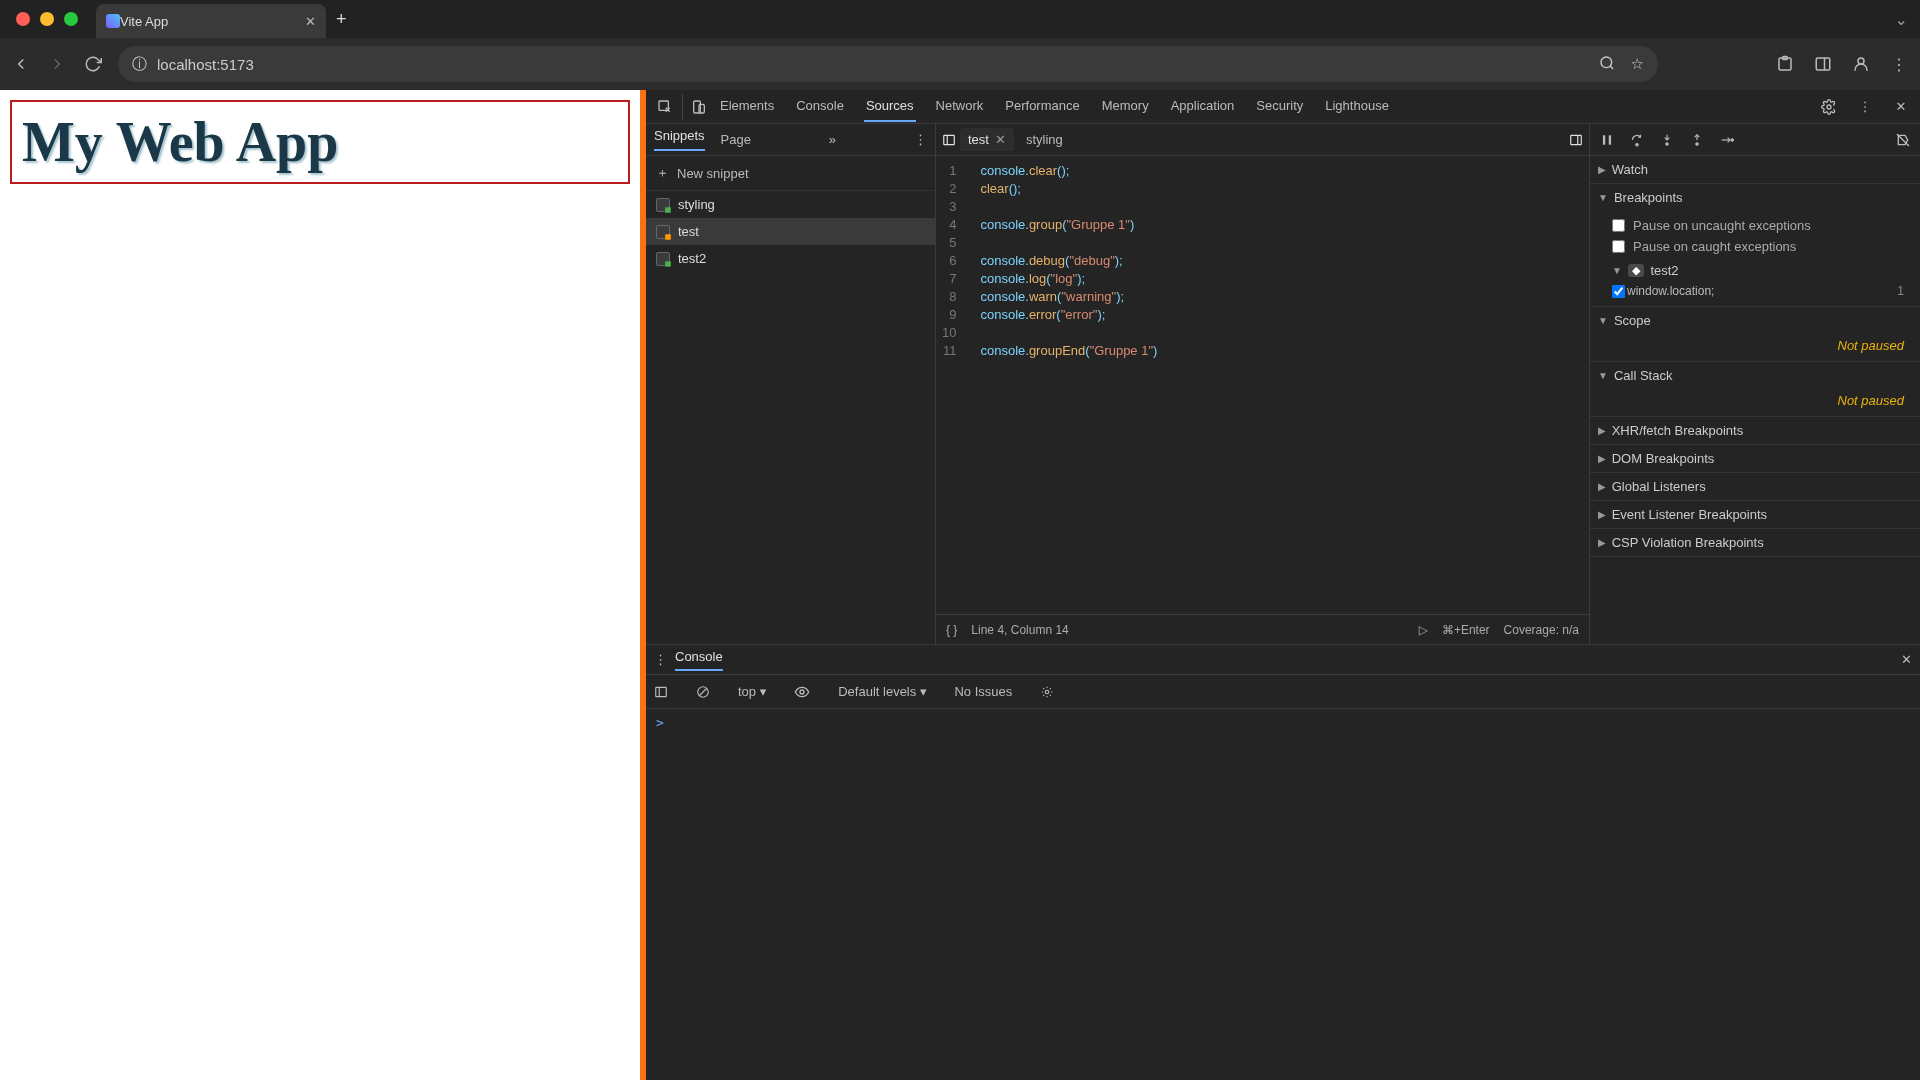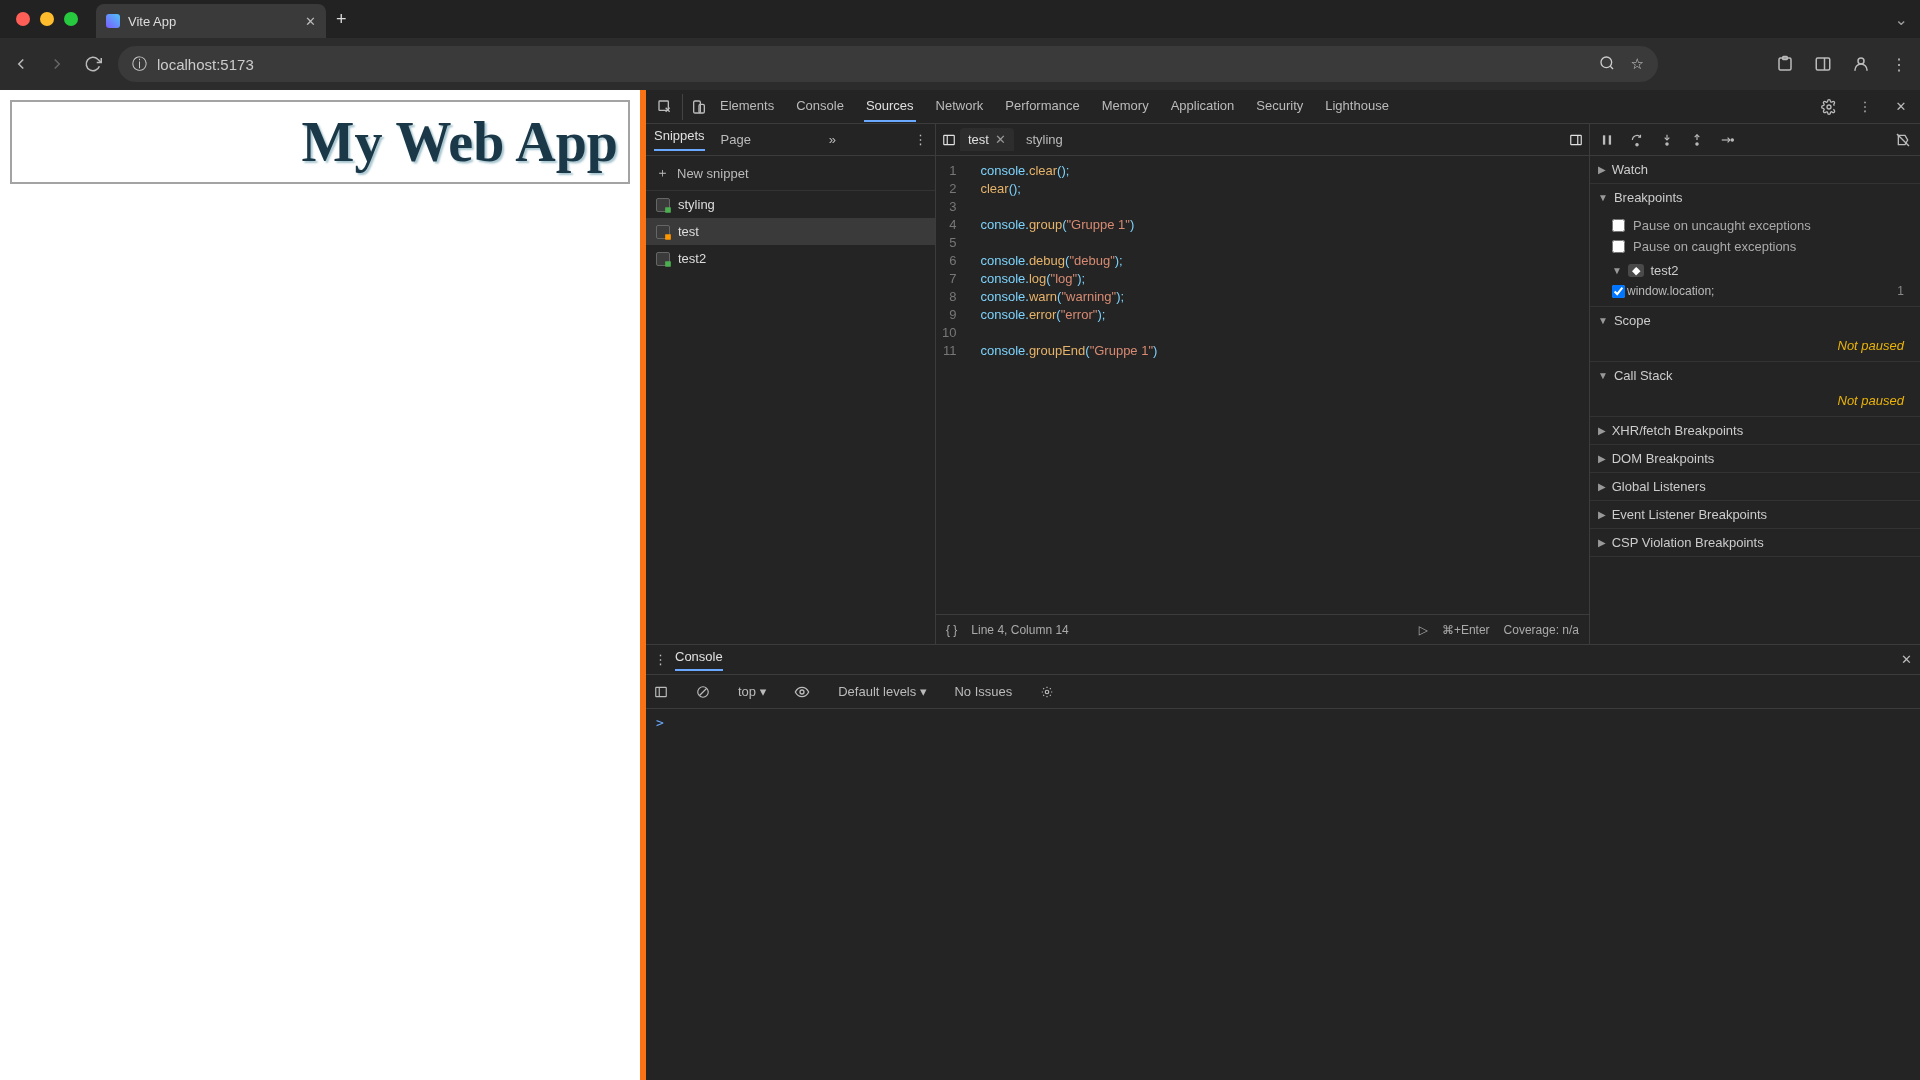--- a/index.html
+++ b/index.html
@@ -6,35 +6,35 @@
   body { background: #1e1e1e; color: #e0e0e0; width: 1920px; height: 1080px; overflow: hidden; }
 
   
   .browser-chrome { background: #2c2c2c; height: 90px; display: flex; flex-direction: column; }
   .tab-bar { height: 38px; display: flex; align-items: center; padding-left: 10px; background: #222; }
   .traffic-lights { display: flex; gap: 10px; margin-right: 18px; margin-left: 6px; }
   .tl { width: 14px; height: 14px; border-radius: 50%; }
   .tl.red { background: #ff5f56; }
   .tl.yellow { background: #ffbd2e; }
   .tl.green { background: #27c93f; }
-  .browser-tab { background: #3a3a3a; height: 34px; width: 230px; margin-top: 4px; border-radius: 8px 8px 0 0; display: flex; align-items: center; padding: 0 10px; gap: 8px; font-size: 13px; color: #ddd; }
+  .browser-tab { background: #3a3a3a; height: 34px; width: 230px; margin-top: 4px; border-radius: 8px 8px 0 0; display: flex; align-items: center; padding: 0 10px; font-size: 13px; color: #ddd; }
   .browser-tab .favicon { width: 14px; height: 14px; background: linear-gradient(45deg,#7b5cff,#4fc3f7); border-radius: 3px; }
   .browser-tab .close { margin-left: auto; color: #bbb; cursor: pointer; }
   .new-tab-btn { color: #ddd; font-size: 18px; margin-left: 10px; cursor: pointer; }
   .nav-bar { height: 52px; display: flex; align-items: center; padding: 0 10px; gap: 14px; background: #2c2c2c; }
   .nav-icon { width: 22px; height: 22px; display: flex; align-items: center; justify-content: center; color: #bbb; cursor: pointer; }
   .nav-icon.dim { color: #666; }
   .addr { flex: 0 0 auto; width: 1540px; background: #3a3a3a; height: 36px; border-radius: 18px; display: flex; align-items: center; padding: 0 14px; color: #ccc; font-size: 15px; gap: 10px; }
   .addr .actions { margin-left: auto; display: flex; gap: 16px; }
   .right-chrome { display: flex; gap: 16px; margin-left: auto; }
 
   
   .workspace { display: flex; height: calc(100% - 90px); }
   .page-pane { width: 640px; background: #fff; padding: 10px; }
-  .page-box { border: 2px solid #a3a3a3; padding: 8px 10px; text-align: right; }
+  .page-box { border: 2px solid #b91c1c; padding: 8px 10px; }
   .page-box h1 { font-family: Georgia, 'Times New Roman', serif; font-size: 56px; color: #1a3848; text-shadow: 2px 2px 2px rgba(80,140,160,.5); }
 
   .devtools { flex: 1; display: flex; flex-direction: column; background: #242424; border-left: 6px solid #f97316; }
 
   
   .dt-top { height: 34px; display: flex; align-items: center; border-bottom: 1px solid #3c3c3c; padding: 0 6px; font-size: 13px; color: #bbb; }
   .dt-top .icon { width: 26px; height: 26px; display:flex; align-items:center; justify-content:center; cursor:pointer; }
   .dt-top .icon.sep { border-left:1px solid #444; margin-left:4px; padding-left:6px; }
   .dt-tabs { display: flex; gap: 18px; margin-left: 10px; }
   .dt-tab { cursor: pointer; padding: 7px 2px; }

